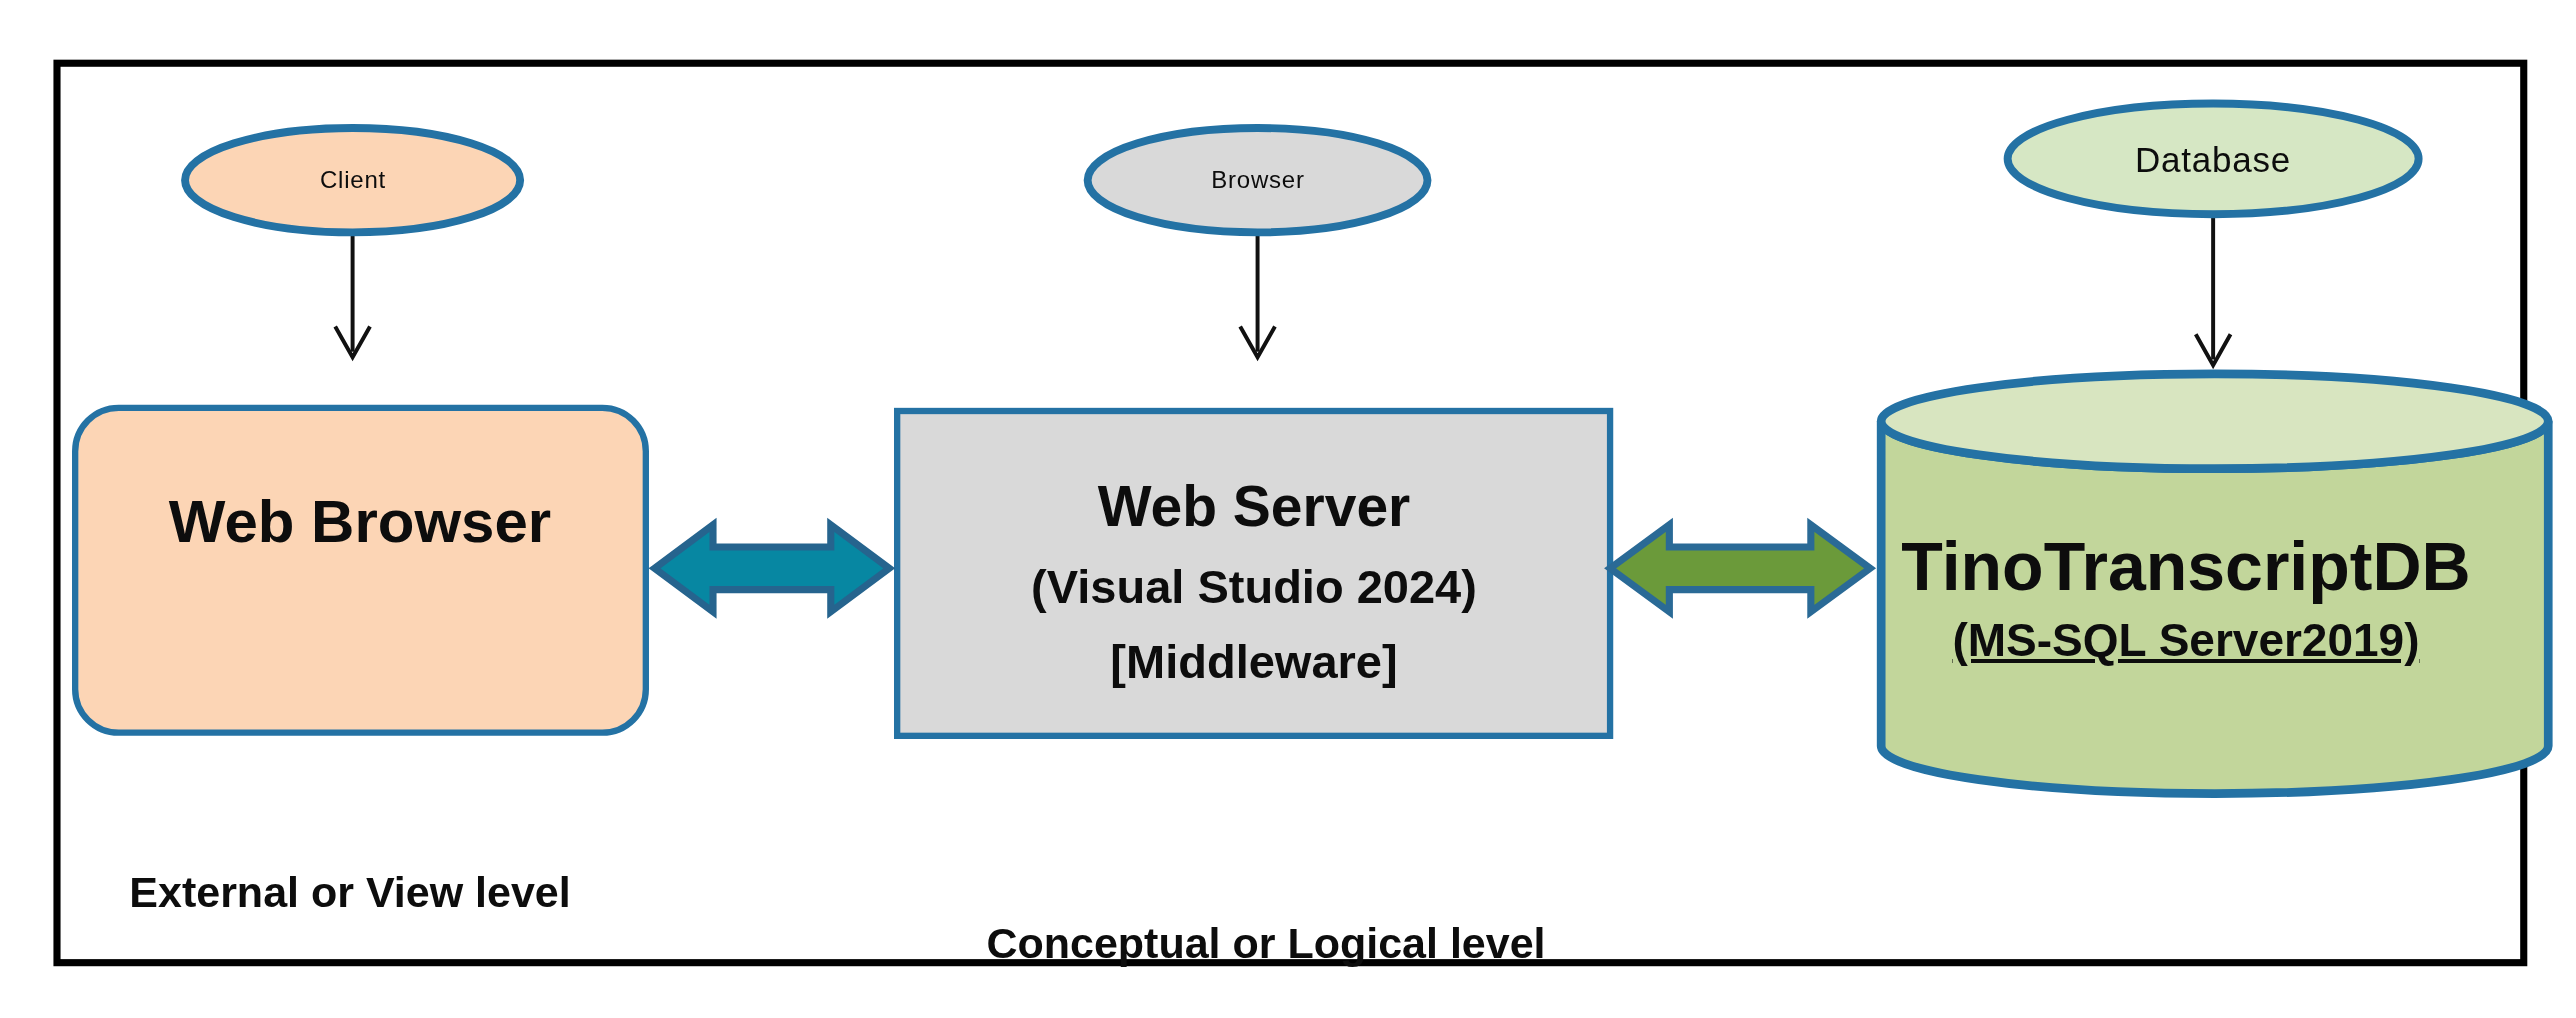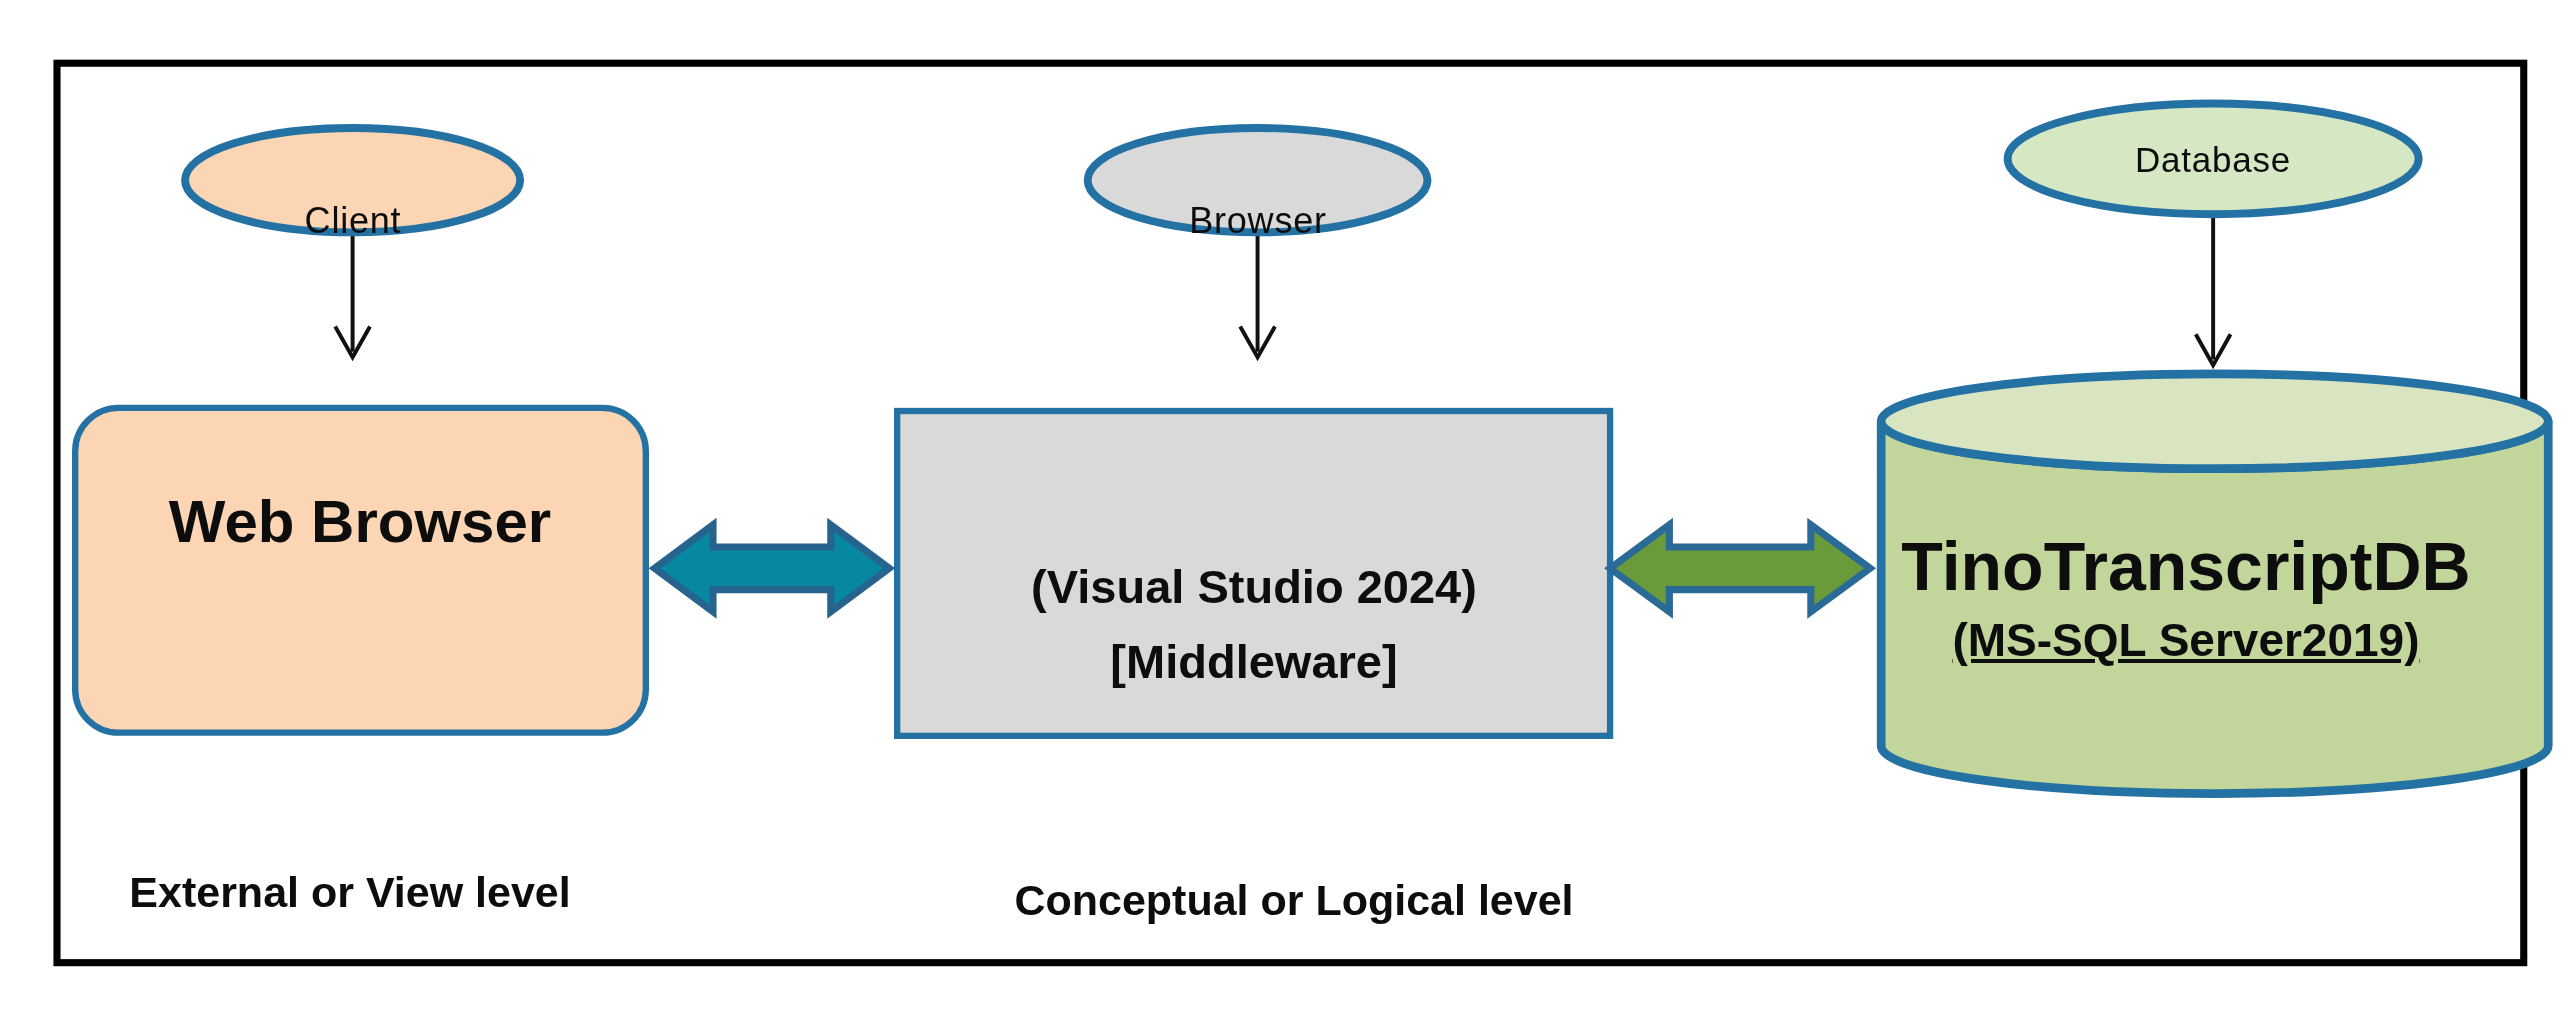--- a/index.html
+++ b/index.html
@@ -27,40 +27,40 @@
     height: 1018px;
   }
   .t {
     position: absolute;
     transform: translate(-50%, -50%);
     white-space: nowrap;
     color: #0d0d0d;
     text-align: center;
     line-height: 1;
   }
-  .actor      { font-size: 36px; font-weight: 500; letter-spacing: 0.8px; margin-top: 41px; }
+  .actor      { font-size: 24px; font-weight: 500; letter-spacing: 0.8px; }
   .actor-db   { font-size: 35px; font-weight: 500; letter-spacing: 0.8px; }
   .node-title { font-weight: 700; }
   .node-sub   { font-weight: 700; }
   .level      { font-size: 43px; font-weight: 700; }
 
   .browser-title { left: 360px;  top: 522px;  font-size: 60px; }
   .browser-sub   { left: 360px;  top: 619px;  font-size: 46px; }
   .server-title  { left: 1254px; top: 506px;  font-size: 57px; }
   .server-sub1   { left: 1254px; top: 586px;  font-size: 47px; }
   .server-sub2   { left: 1254px; top: 661px;  font-size: 47px; }
   .db-title      { left: 2186px; top: 566px;  font-size: 68px; }
   .db-sub        { left: 2186px; top: 640px;  font-size: 46px; text-decoration: underline; }
 
   .actor-client   { left: 353px;  top: 180px; }
   .actor-server   { left: 1258px; top: 180px; }
   .actor-database { left: 2213px; top: 159px; }
 
   .level-external   { left: 350px;  top: 892px; }
-  .level-conceptual { left: 1266px; top: 900px; margin-left: 28px; }
+  .level-conceptual { left: 1266px; top: 943px; }
   .level-internal   { left: 2222px; top: 892px; }
 </style>
 </head>
 <body>
 
 <div class="stage">
 
   <svg class="layer" viewBox="0 0 3259 1288" xmlns="http://www.w3.org/2000/svg">
 
     <rect x="72" y="80" width="3121" height="1138" fill="none" stroke-width="9" stroke="#000000"></rect>
@@ -99,20 +99,21 @@
 
     <polygon points="2037,719 2112,664 2112,692 2291,692 2291,664 2366,719 2291,774 2291,746 2112,746 2112,774" stroke-width="9" stroke-linejoin="miter" fill="#6B9A3A" stroke="#2A6A96"></polygon>
   </svg>
 
   <div class="t actor actor-client">Client</div>
   <div class="t actor actor-server">Browser</div>
   <div class="t actor-db actor-database">Database</div>
 
   <div class="t node-title browser-title">Web Browser</div>
 
+  <div class="t node-title server-title">Web Server</div>
   <div class="t node-sub server-sub1">(Visual Studio 2024)</div>
   <div class="t node-sub server-sub2">[Middleware]</div>
 
   <div class="t node-title db-title">TinoTranscriptDB</div>
   <div class="t node-sub db-sub">(MS-SQL Server2019)</div>
 
   <div class="t level level-external">External or View level</div>
   <div class="t level level-conceptual">Conceptual or Logical level</div>
 
 </div>

